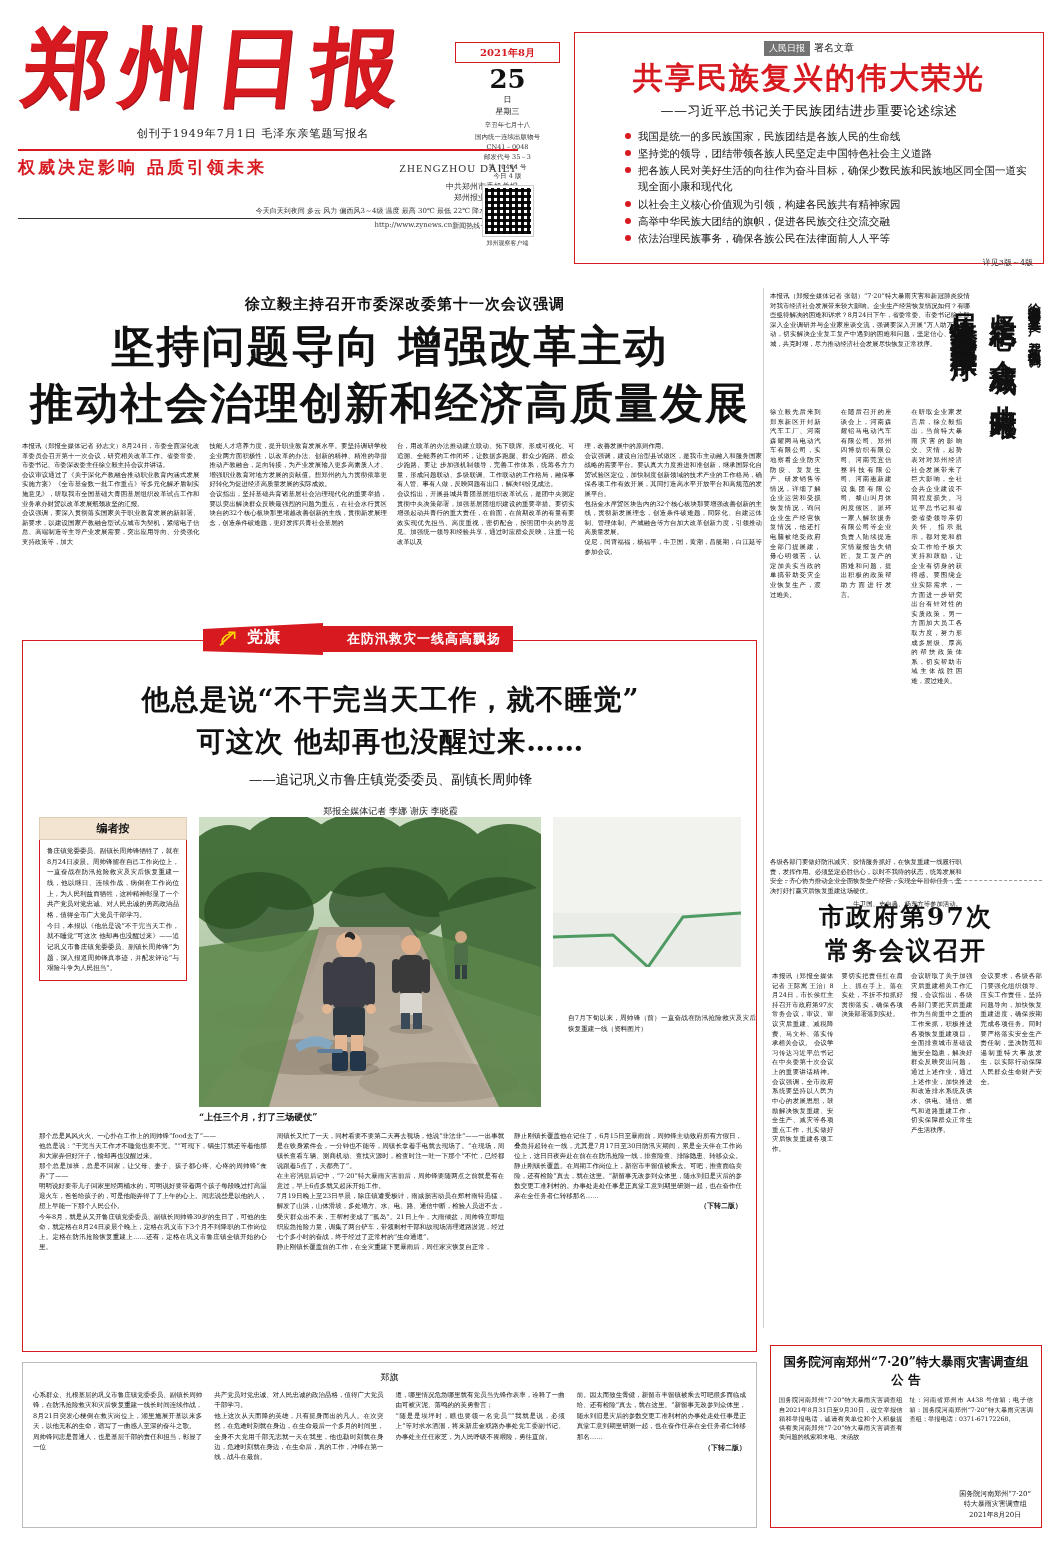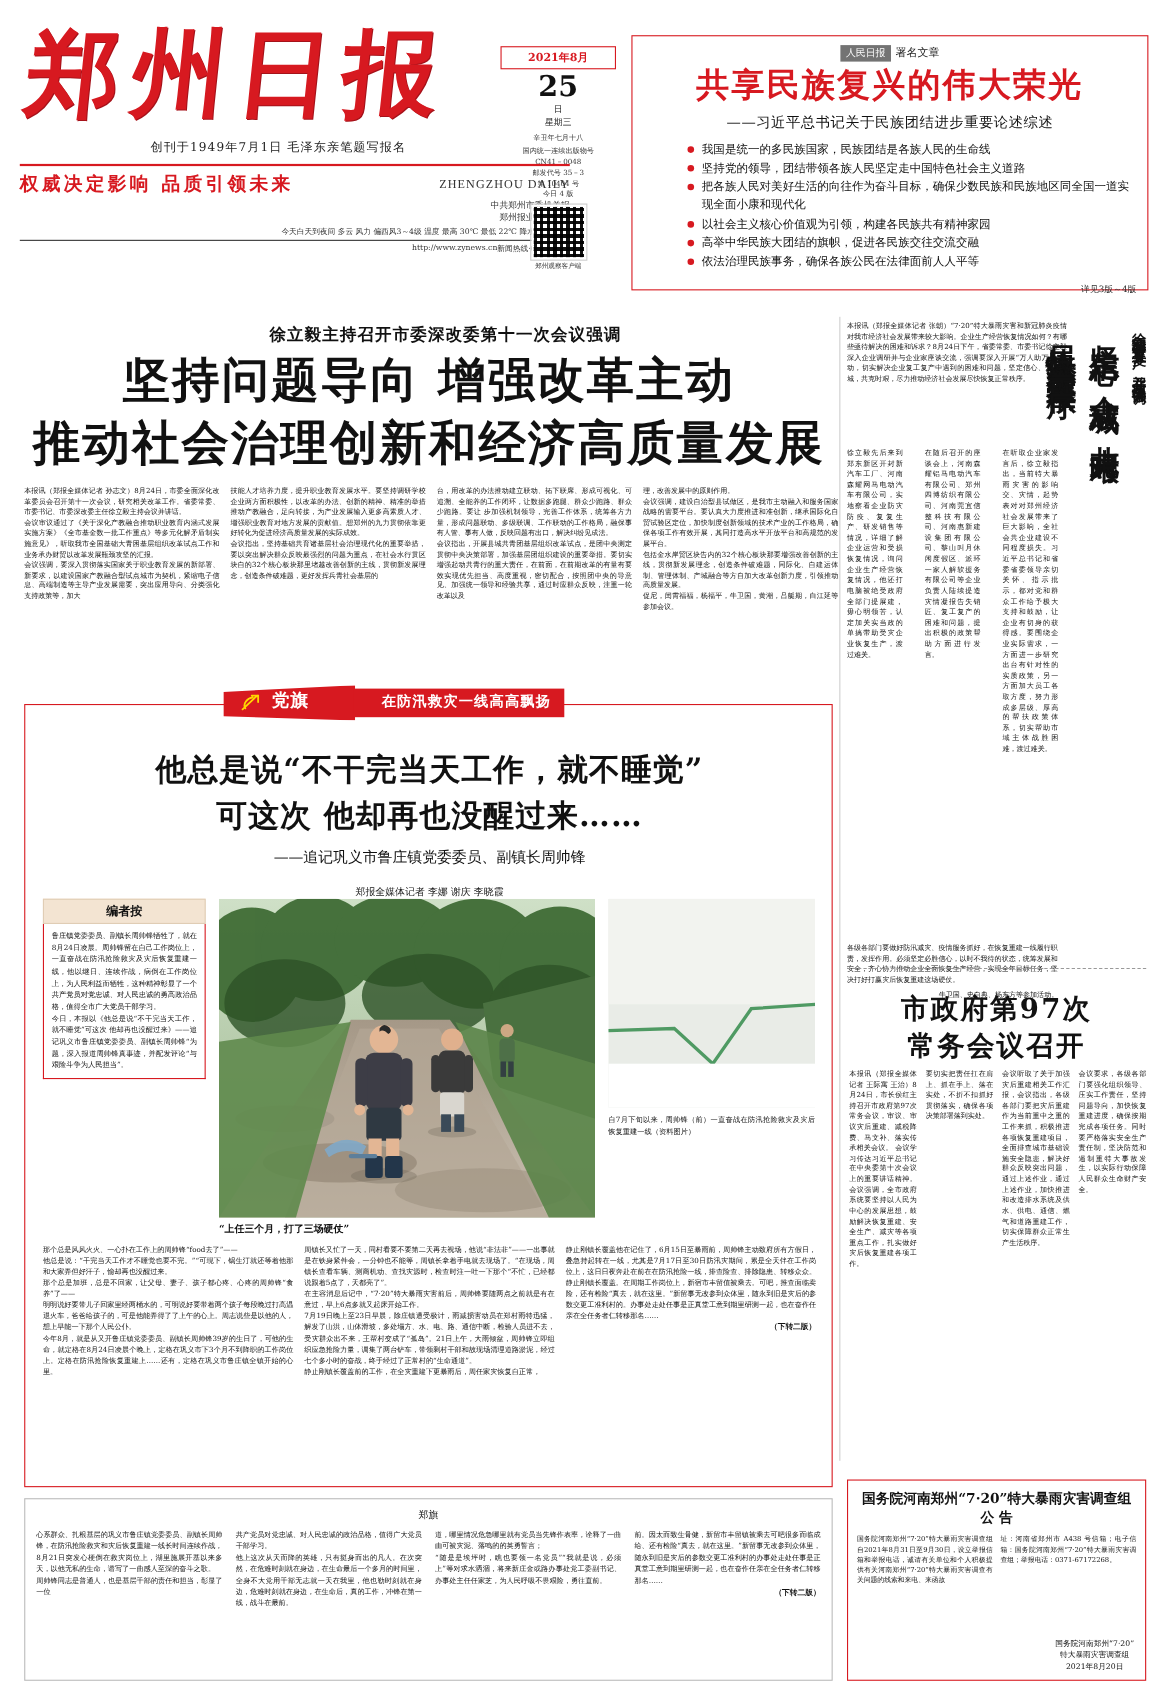--- a/index.html
+++ b/index.html
@@ -90,21 +90,21 @@
   .ft-sub{position:absolute;left:40px;top:130px;width:655px;text-align:center;font-size:13.5px;}
   .ft-by{position:absolute;left:40px;top:164px;width:655px;text-align:center;font-size:9px;color:#222;}
 
   .edbox{position:absolute;left:16px;top:176px;width:148px;}
   .edbox-h{background:#f3e4d2;text-align:center;font-size:11px;font-weight:bold;padding:3px 0;border:1px solid #e0cdb5;}
   .edbox-b{border:1px solid #d71920;border-top:none;padding:6px 7px;font-size:6.6px;line-height:1.62;text-align:justify;}
 
   .ft-photo{position:absolute;left:176px;top:176px;width:342px;height:290px;overflow:hidden;}
   .ft-cap{position:absolute;left:176px;top:470px;width:342px;font-size:9px;font-weight:bold;}
   .ft-sideimg{position:absolute;left:530px;top:176px;width:188px;height:190px;}
-  .ft-sidecap{position:absolute;left:530px;top:372px;width:188px;font-size:6.6px;line-height:1.6;}
+  .ft-sidecap{position:absolute;left:545px;top:372px;width:188px;font-size:6.6px;line-height:1.6;}
 
   .ft-cols{position:absolute;left:16px;top:490px;width:703px;height:170px;display:flex;gap:10px;}
   .ft-cols .col{flex:1;font-size:6.5px;line-height:1.55;}
   .ft-jump{text-align:right;font-weight:bold;font-size:7px;}
 
   
   .comm{position:absolute;left:22px;top:1362px;width:735px;height:166px;border:1px solid #bbb;box-sizing:border-box;padding:6px 10px;}
   .comm-title{text-align:center;font-size:26px;font-weight:bold;letter-spacing:3px;}
   .comm-by{text-align:center;font-size:9px;margin-top:2px;}
   .comm-cols{margin-top:6px;display:flex;gap:12px;height:110px;}

